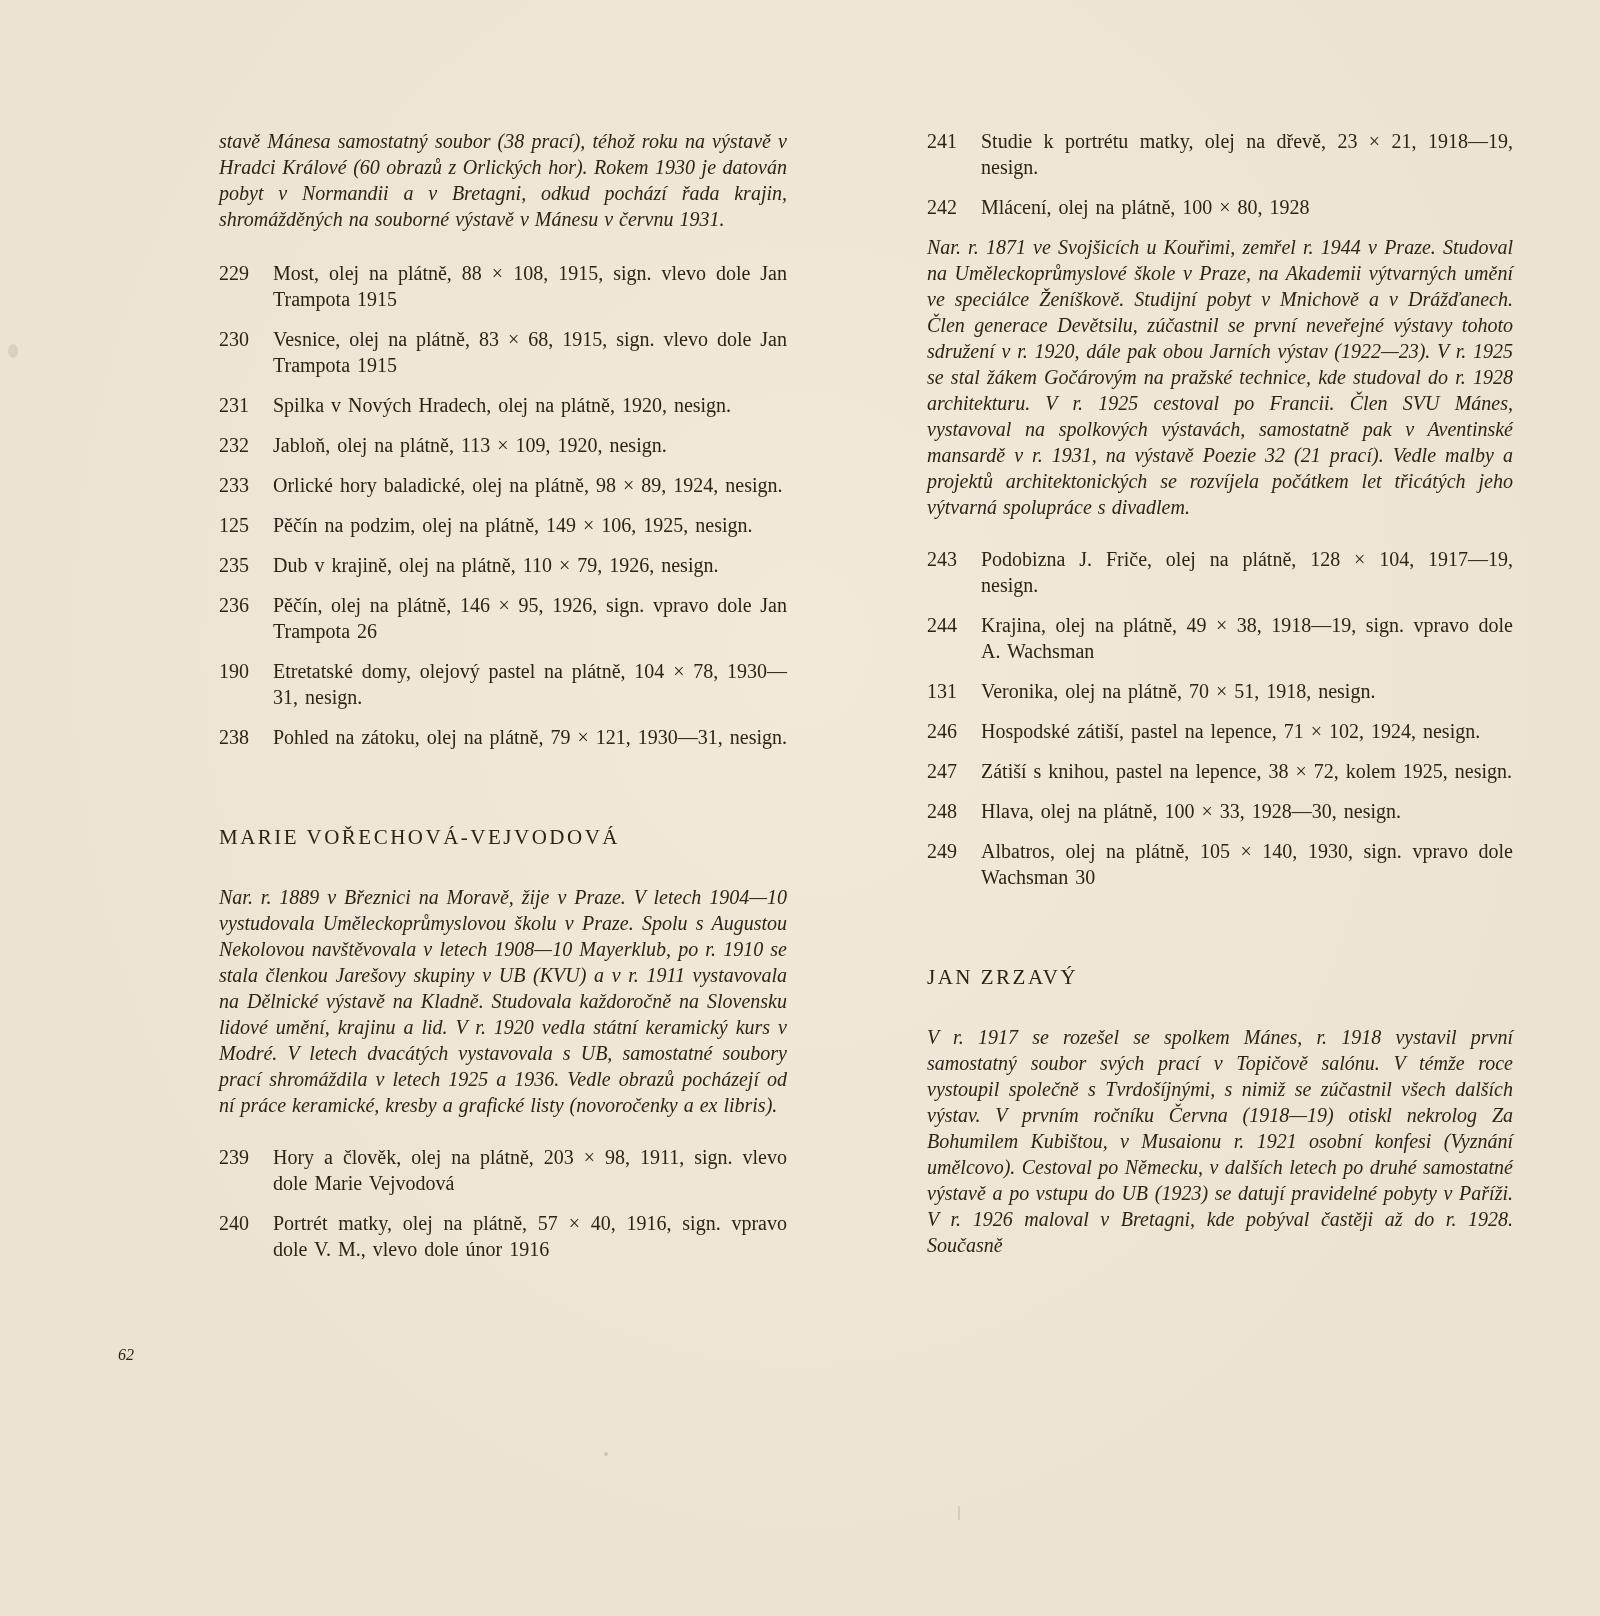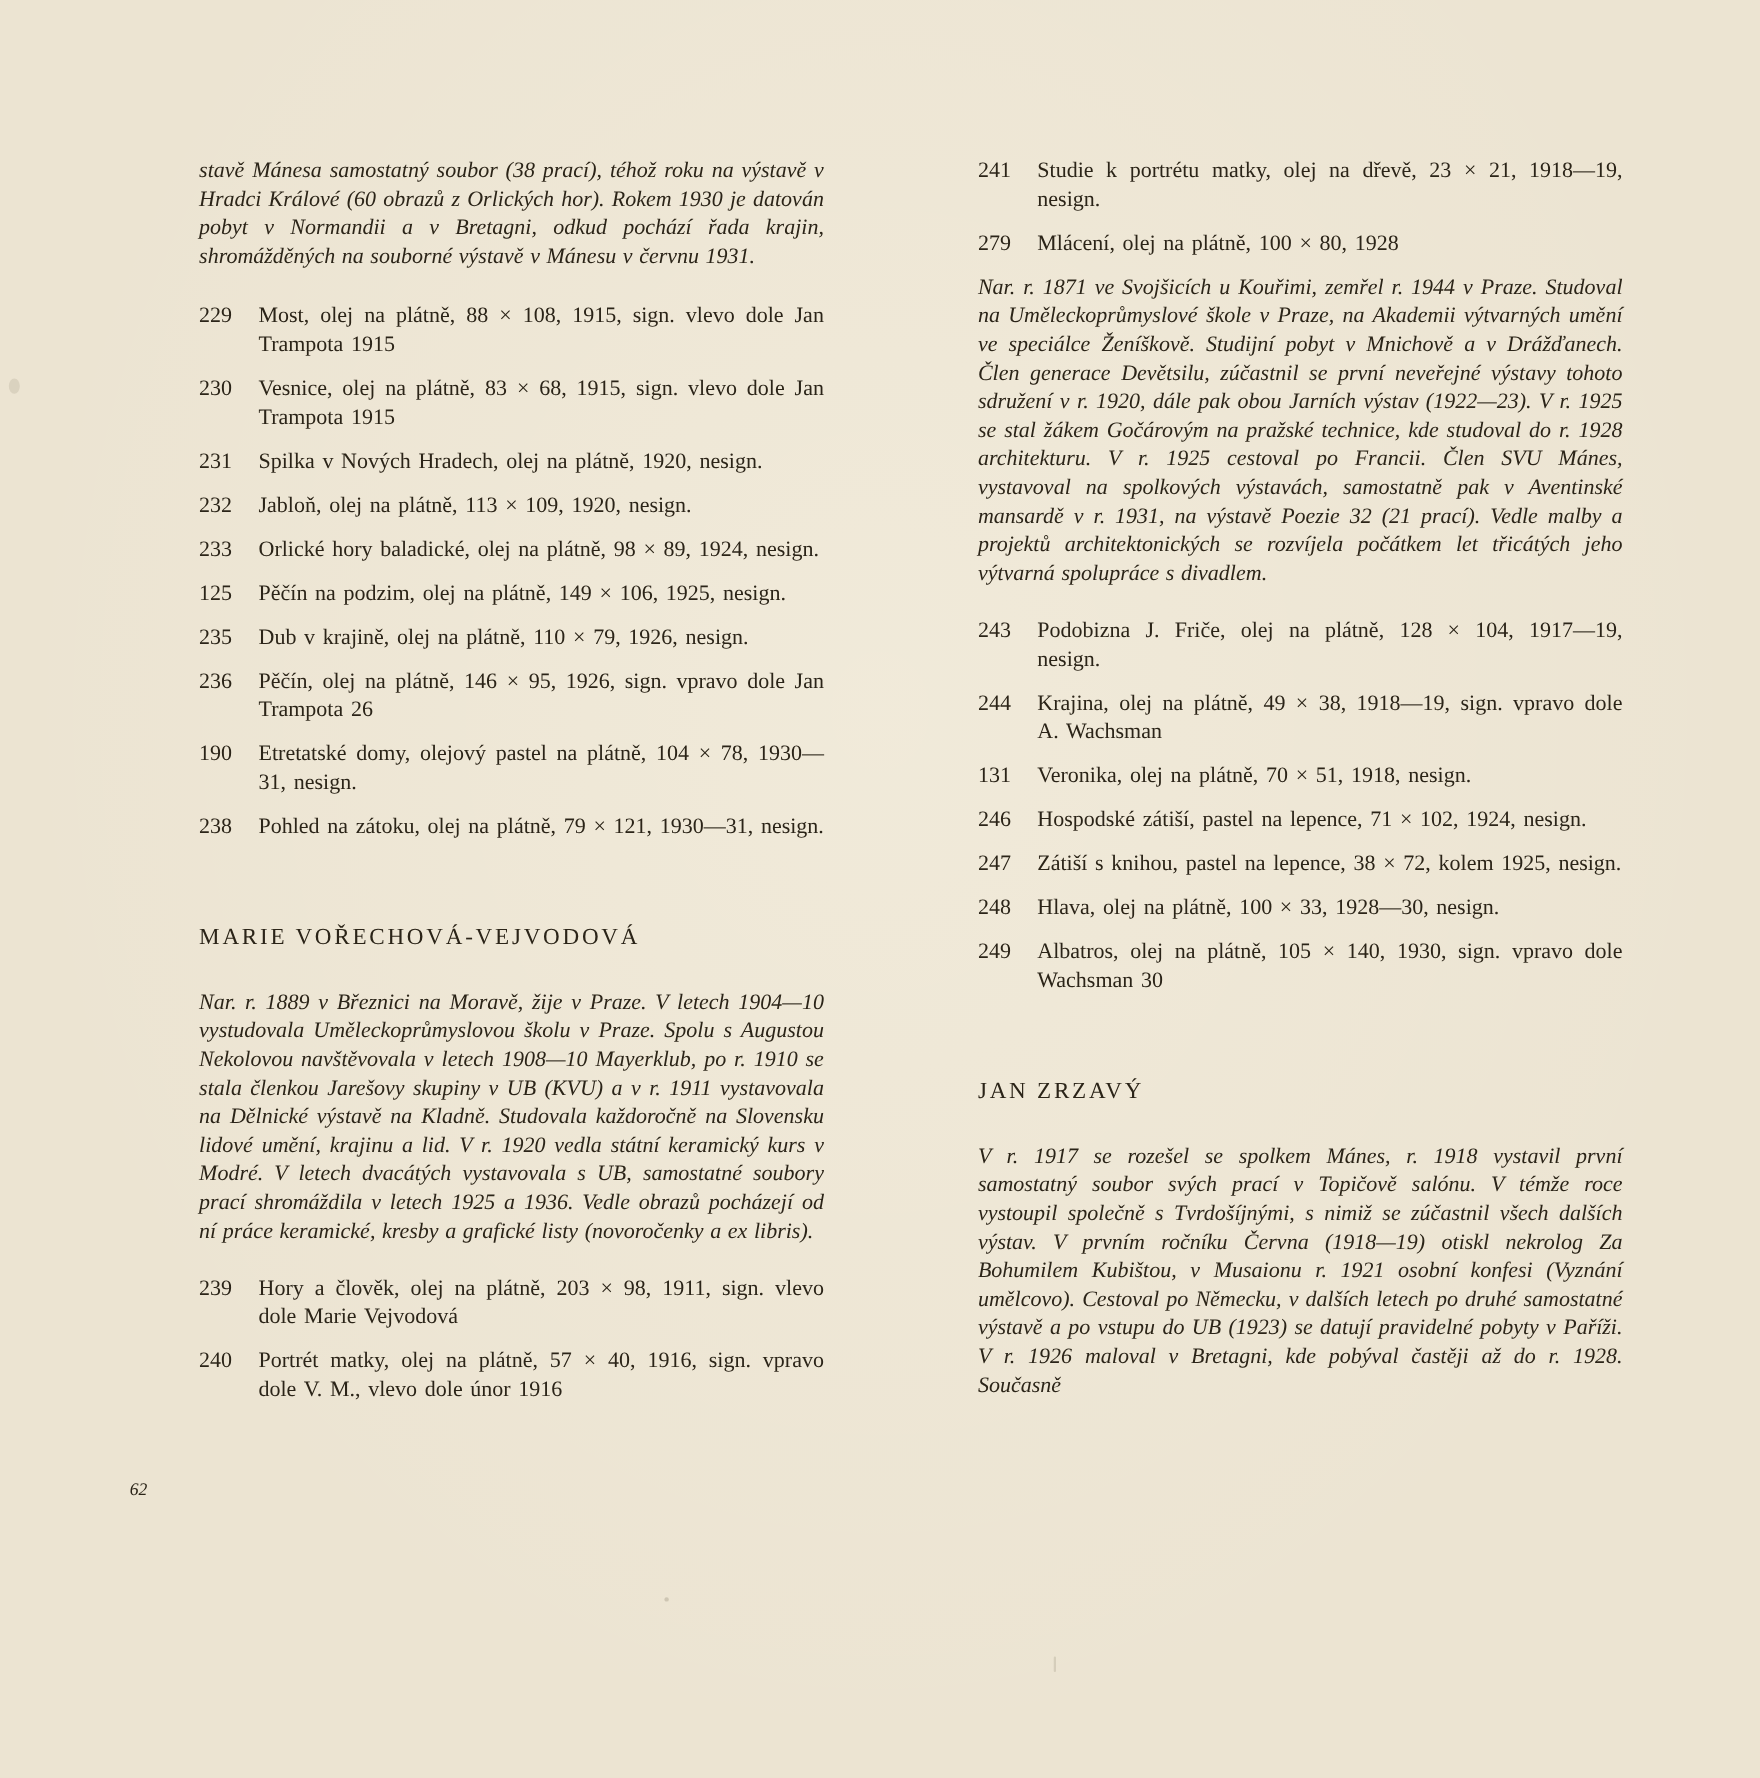--- a/index.html
+++ b/index.html
@@ -17,23 +17,24 @@
   }
   .page {
     position: absolute;
     inset: 0;
     background:
       radial-gradient(ellipse at 50% 40%, rgba(255,252,240,0.25), rgba(0,0,0,0) 70%),
       #ece4d2;
   }
   .col {
     position: absolute;
-    top: 142px;
+    top: 128px;
     font-size: 20px;
     line-height: 26px;
+    margin-left: 38px;
   }
   .col-left  { left: 181px; width: 568px; }
   .col-right { left: 889px; width: 586px; }
 
   .bio {
     font-style: italic;
     text-align: justify;
     margin: 0 0 26px 0;
     word-spacing: 1px;
   }
@@ -154,21 +155,21 @@
   </div>
 
   <div class="col col-right">
 
     <div class="entries">
       <div class="entry">
         <span class="num">241</span>
         <span class="txt">Studie k portrétu matky, olej na dřevě, 23 × 21, 1918—19, nesign.</span>
       </div>
       <div class="entry">
-        <span class="num">279</span>
+        <span class="num">242</span>
         <span class="txt">Mlácení, olej na plátně, 100 × 80, 1928</span>
       </div>
     </div>
 
 
     <p class="bio">Nar. r. 1871 ve Svojšicích u Kouřimi, zemřel r. 1944 v Praze. Studoval na Uměleckoprůmyslové škole v Praze, na Akademii výtvarných umění ve speciálce Ženíškově. Studijní pobyt v Mnichově a v Drážďanech. Člen generace Devětsilu, zúčastnil se první neveřejné výstavy tohoto sdružení v r. 1920, dále pak obou Jarních výstav (1922—23). V r. 1925 se stal žákem Gočárovým na pražské technice, kde studoval do r. 1928 architekturu. V r. 1925 cestoval po Francii. Člen SVU Mánes, vystavoval na spolkových výstavách, samostatně pak v Aventinské mansardě v r. 1931, na výstavě Poezie 32 (21 prací). Vedle malby a projektů architektonických se rozvíjela počátkem let třicátých jeho výtvarná spolupráce s divadlem.</p>
 
     <div class="entries entries-after-bio">
       <div class="entry">
         <span class="num">243</span>

